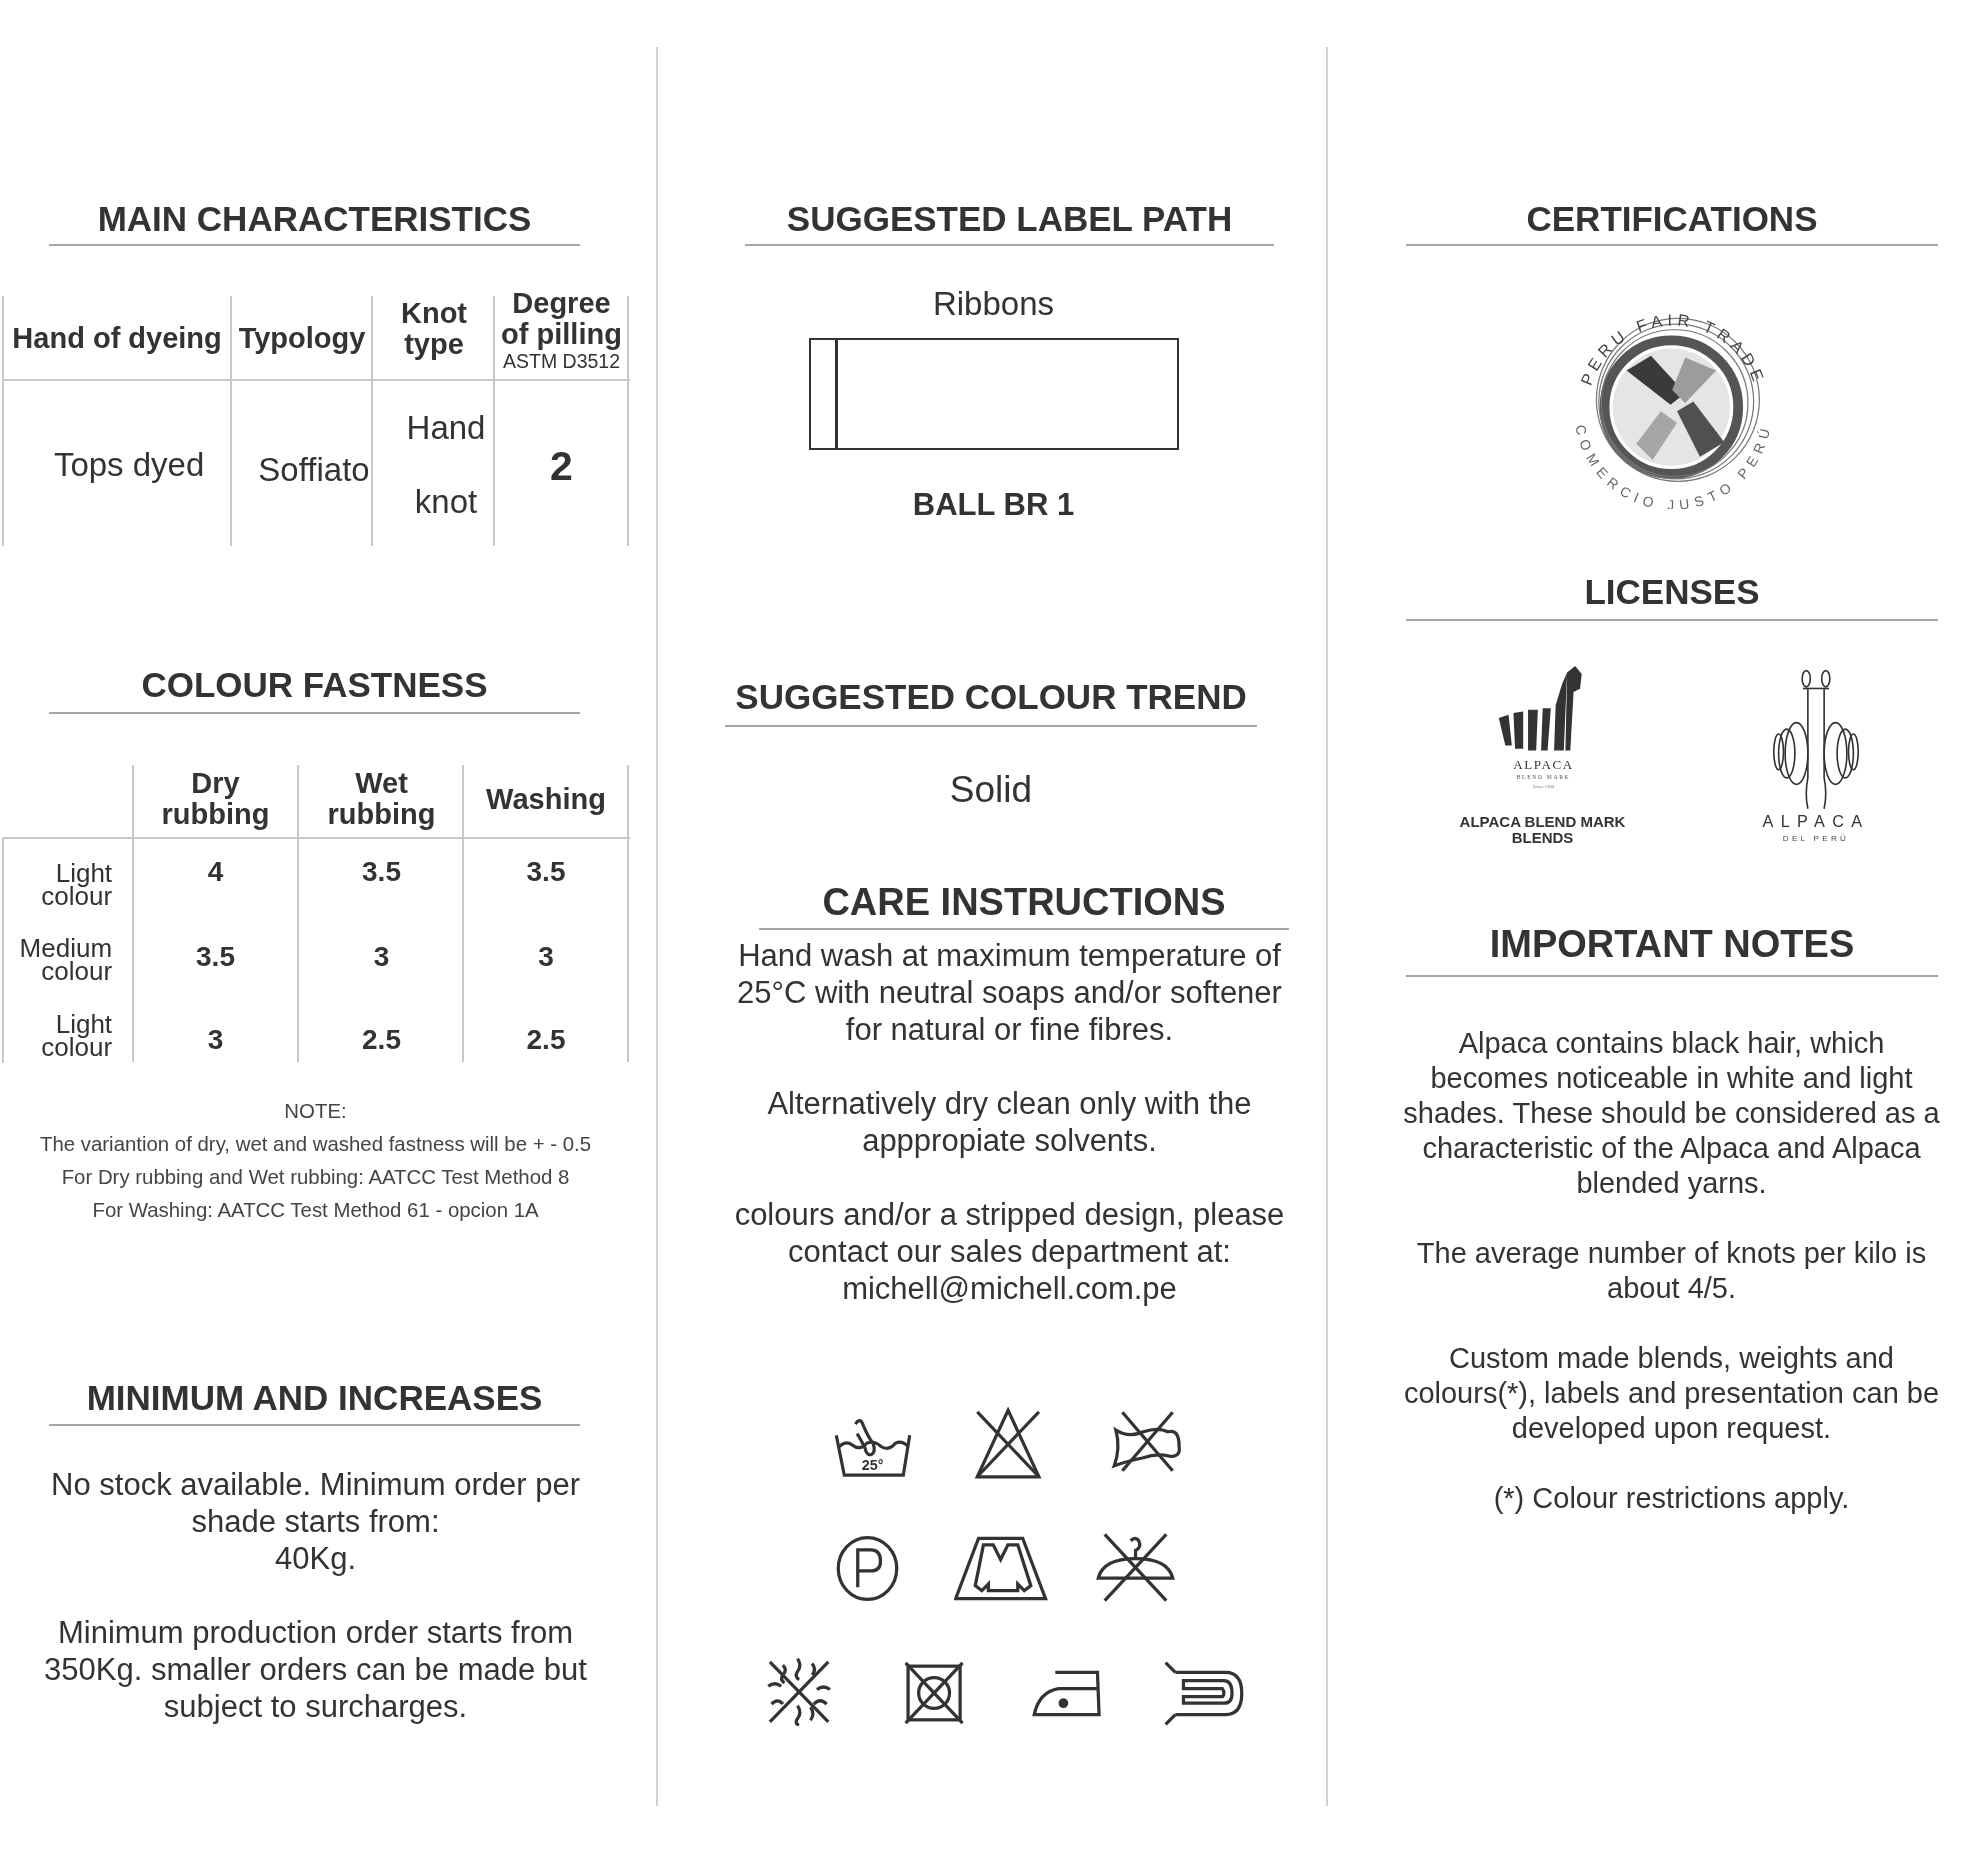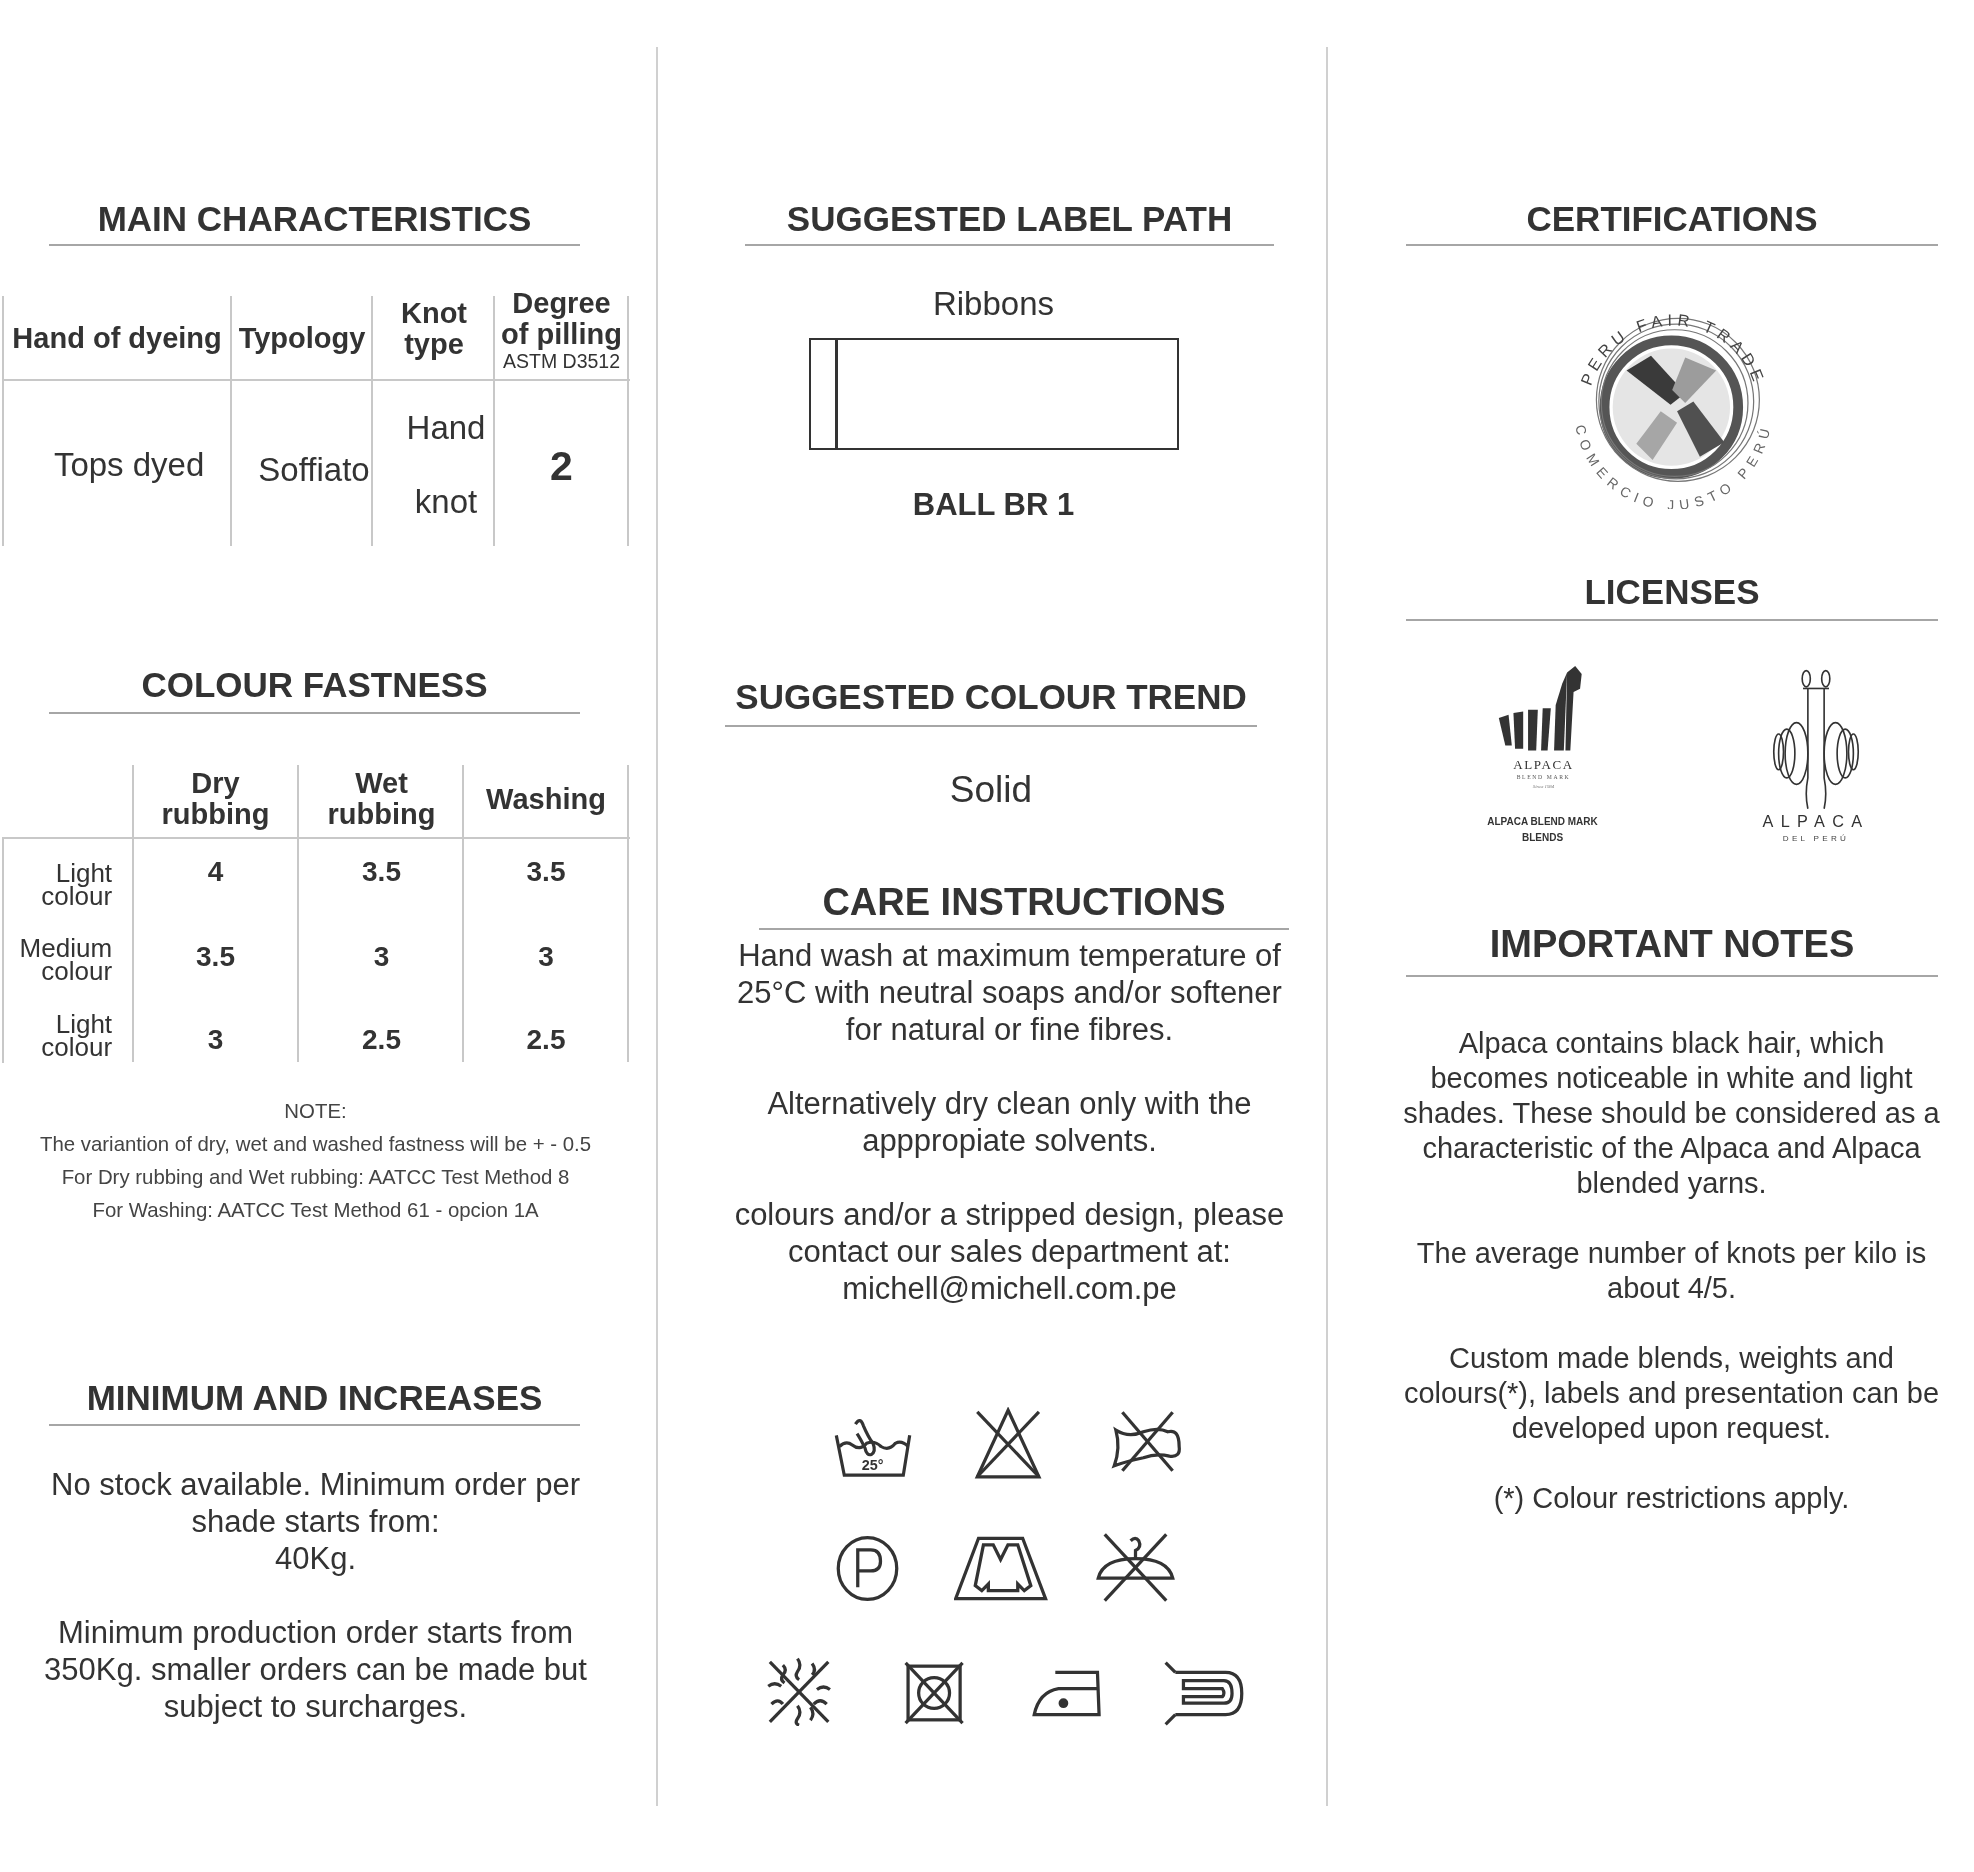--- a/index.html
+++ b/index.html
@@ -299,21 +299,21 @@
         <path d="M76 60 L88 60 L86 110 L76 110 Z"></path>
         <path d="M94 58 L104 58 L100 110 L92 110 Z"></path>
         <path d="M110 54 L118 28 L124 14 L120 110 L108 110 Z"></path>
         <path d="M124 14 L134 6 L142 16 L140 34 L132 38 L128 110 L122 110 Z"></path>
       </g>
       <text x="95" y="133" font-size="16" fill="#333" text-anchor="middle" font-family="Liberation Serif, serif" letter-spacing="2">ALPACA</text>
       <text x="95" y="145" font-size="7" fill="#555" text-anchor="middle" font-family="Liberation Serif, serif" letter-spacing="2">BLEND MARK</text>
       <text x="95" y="156" font-size="6" fill="#777" text-anchor="middle" font-family="Liberation Serif, serif" font-style="italic">Since 1984</text>
     </svg>
   </div>
-  <div class="abs center" style="left:1457px; width:171px; top:814px; font-size:10px; font-weight:bold; line-height:15.5px;">
+  <div class="abs center" style="left:1457px; width:171px; top:814px; font-size:15px; font-weight:bold; line-height:15.5px;">
     <div>ALPACA BLEND MARK</div>
     <div>BLENDS</div>
   </div>
 
   <div class="abs" style="left:1751px; top:664px; width:130px; height:183px;">
     <svg viewBox="0 0 160 225" width="130" height="183">
       <g fill="none" stroke="#333" stroke-width="2">
         <ellipse cx="68" cy="18" rx="5" ry="10"></ellipse>
         <ellipse cx="92" cy="18" rx="5" ry="10"></ellipse>
         <path d="M64 30 L96 30"></path>

